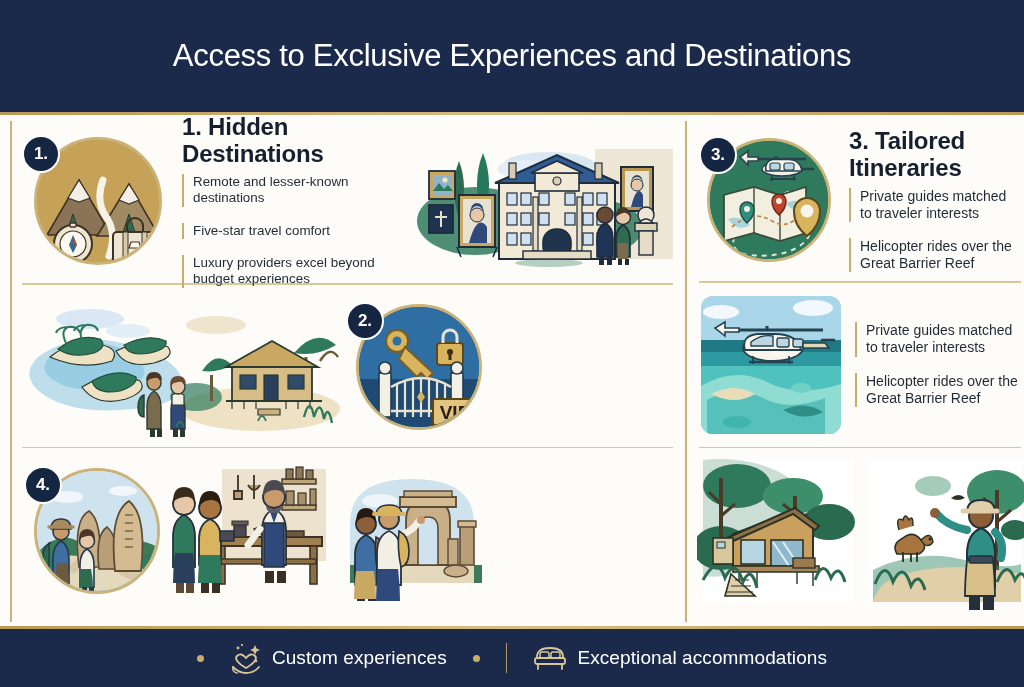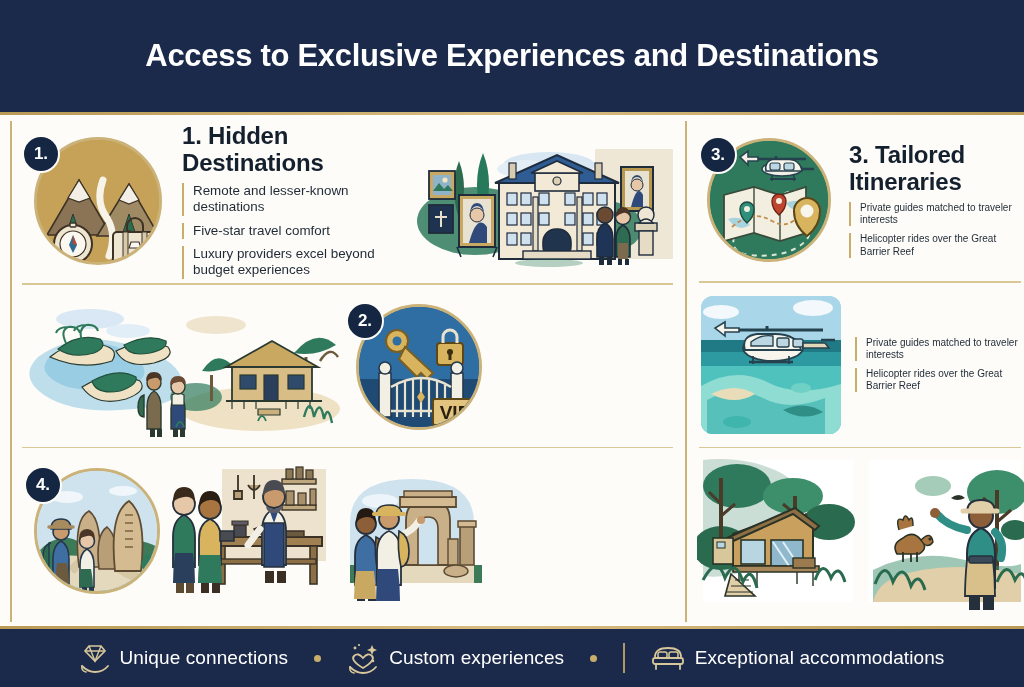--- a/index.html
+++ b/index.html
@@ -22,21 +22,21 @@
     height: 112px;
     background: #1b2a4a;
     display: flex; flex-direction: column;
     align-items: center; justify-content: center;
     flex: none;
     position: relative;
   }
   .header-title {
     color: #ffffff;
     font-size: 31px;
-    font-weight: bold;
+    font-weight: normal;
     letter-spacing: -0.3px;
     text-align: left;
     line-height: 1.1;
   }
   .header-sub {
     color: #dfe4ee;
     font-size: 17px;
     margin-top: 9px;
     text-align: center;
     letter-spacing: 0.1px;
@@ -106,29 +106,29 @@
   
   .txt-block { padding-left: 12px; }
   .sec-title {
     font-size: 24px; font-weight: bold;
     color: #15202e;
     line-height: 1.12;
     margin-bottom: 6px;
     letter-spacing: -0.2px;
   }
   .sec-title.sm { font-size: 19px; }
-  .bullets { display: flex; flex-direction: column; gap: 7px; }
+  .bullets { display: flex; flex-direction: column; gap: 16px; }
   .bullet {
     border-left: 2.5px solid #c9ad6b;
     padding-left: 9px;
     font-size: 13.4px;
     color: #1f2a36;
     line-height: 1.22;
   }
-  .bullet.sm { font-size: 10px; }
+  .bullet.sm { font-size: 14px; }
 
   
   .footer {
     height: 58px;
     background: #1b2a4a;
     display: flex;
     align-items: center;
     justify-content: center;
     gap: 26px;
     flex: none;
@@ -654,31 +654,20 @@
             <path d="M300 130 q10 -24 18 -2 q8 -14 12 4" stroke="#2a6b50" stroke-width="3" fill="none"></path>
           </svg>
         </div>
       </div>
     </div>
   </div>
 
   <div class="gold-rule"></div>
   <div class="footer">
 
-    <div class="foot-item">
-      <span>
-        <svg width="30" height="32" viewBox="0 0 30 32">
-          <path d="M9 4 h12 l4 5 l-10 10 l-10 -10z" fill="none" stroke="#d8c79a" stroke-width="1.6"></path>
-          <path d="M9 4 l6 15 l6 -15 M5 9 h20" fill="none" stroke="#d8c79a" stroke-width="1.4"></path>
-          <path d="M2 24 q6 6 13 6 q8 0 13 -6" fill="none" stroke="#d8c79a" stroke-width="1.8" stroke-linecap="round"></path>
-          <path d="M2 24 q-1 5 4 6" fill="none" stroke="#d8c79a" stroke-width="1.6" stroke-linecap="round"></path>
-        </svg>
-      </span>
-      <span class="foot-label">Unique connections</span>
-    </div>
 
     <span class="foot-dot"></span>
 
     <div class="foot-item">
       <span>
         <svg width="32" height="32" viewBox="0 0 32 32">
           <path d="M16 16 q-5 -6 -9 -2 q-4 4 9 12 q13 -8 9 -12 q-4 -4 -9 2z" fill="none" stroke="#d8c79a" stroke-width="1.8"></path>
           <path d="M25 3 l1.5 3.5 L30 8 l-3.5 1.5 L25 13 l-1.5 -3.5 L20 8 l3.5 -1.5z" fill="#d8c79a"></path>
           <circle cx="8" cy="6" r="1.4" fill="#d8c79a"></circle>
           <circle cx="12" cy="3" r="1.1" fill="#d8c79a"></circle>

